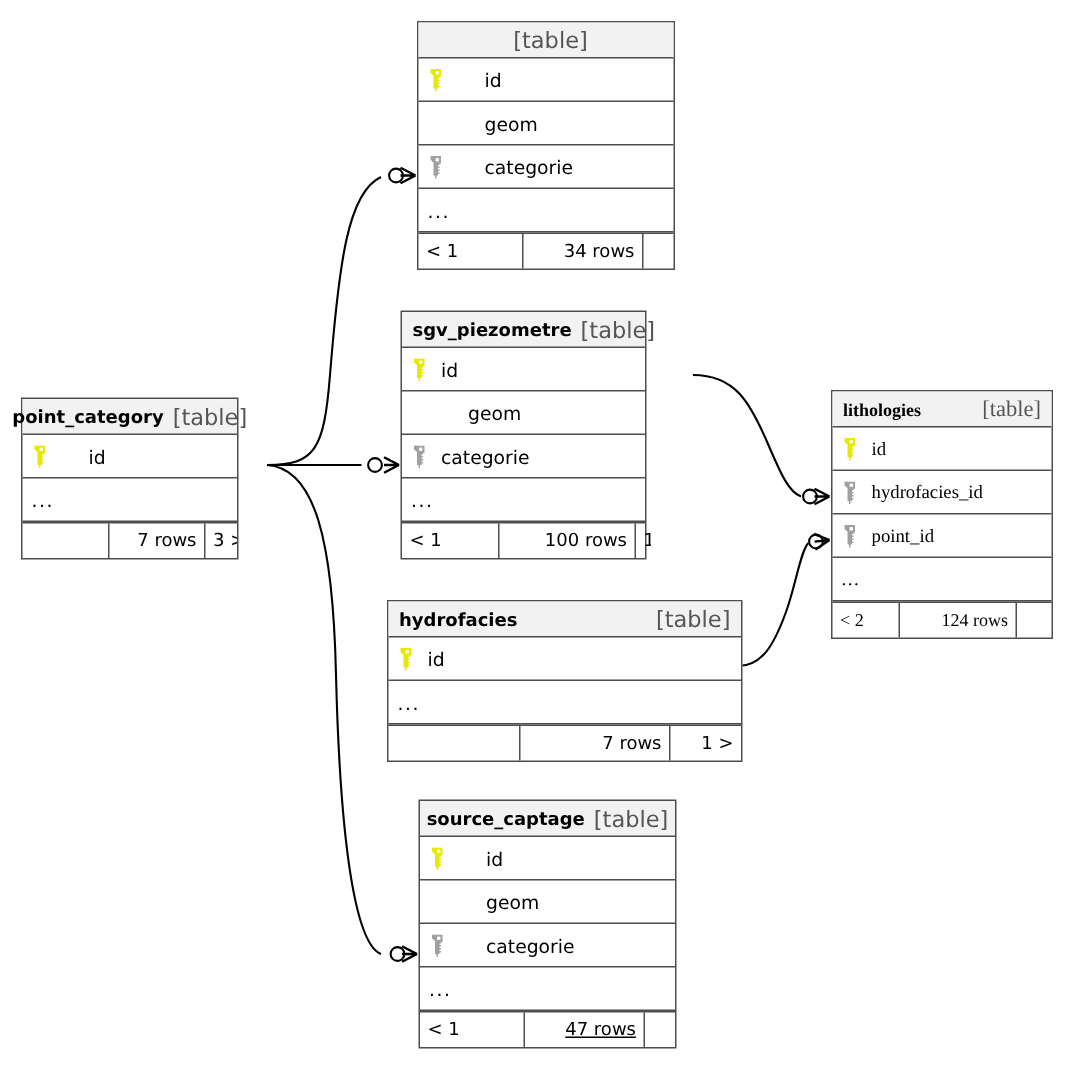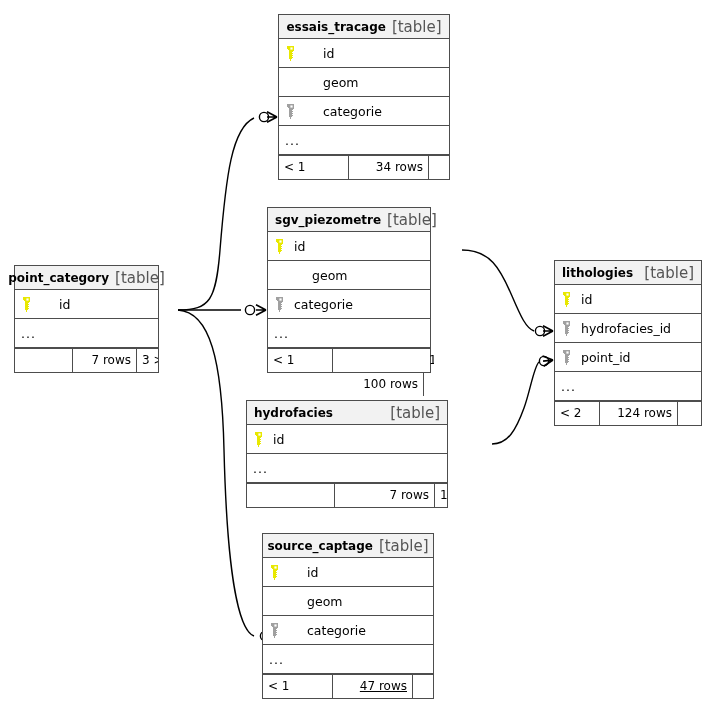--- a/index.html
+++ b/index.html
@@ -140,21 +140,20 @@
       <g>
         <path d="M 492,444 C 508,444 516,430 524,408 C 530,392 534,366 539,362" fill="none" stroke="#000000" stroke-width="1.4"></path>
         <circle cx="544" cy="361" r="4.6" fill="#ffffff" stroke="#000000" stroke-width="1.4"></circle>
         <path d="M 553,360 L 543.635406588853,366.2725106810513 M 553,360 L 542.4869187176747,355.93611984044566 M 553,360 L 543.0611626532639,361.1043152607485" fill="none" stroke="#000000" stroke-width="1.6"></path>
       </g>
     </svg>
 
   <div id="tables-layer">
       <div class="table-box" style="left: 278px; top: 14px; width: 172px;">
         <div class="tbl-header">
-          <span class="tbl-name">essais_tracage</span>
           <span class="tbl-kind">[table]</span>
         </div>
         <div class="row indent">
           <span class="keyslot">
             <svg class="keyicon" width="11" height="16" viewBox="0 0 11 16">
               <path d="M3 0 h5 v5 h-1 v1 h-1 v1 h1 v1 h-1 v1 h1 v1 h-1 v1 h1 v1 h-1 v1 h-1 v2 h-1 v-2 h-1 v-9 h-1 v-1 h-1 v-3 h1 v-1 z" fill="#e8e800"></path>
               <rect x="4.4" y="1.4" width="2.2" height="2.2" fill="#ffffff"></rect>
             </svg>
           </span>
           <span class="colname">id</span>
@@ -206,21 +205,21 @@
               <rect x="4.4" y="1.4" width="2.2" height="2.2" fill="#ffffff"></rect>
             </svg>
           </span>
           <span class="colname">categorie</span>
         </div>
         <div class="row dots">
           <span class="colname">...</span>
         </div>
         <div class="footer">
           <div class="fcell fprev" style="width: 65px; flex: 0 0 65px;">&lt; 1</div>
-          <div class="fcell frows" style="width: 91px; flex: 0 0 91px; margin-top: 24px;">100 rows</div>
+          <div class="fcell frows" style="width: 91px; flex: 0 0 91px;">100 rows</div>
           <div class="fcell fnext" style="flex: 1 1 auto;">1 &gt;</div>
         </div>
       </div>
       <div class="table-box" style="left: 14px; top: 265px; width: 145px;">
         <div class="tbl-header">
           <span class="tbl-name">point_category</span>
           <span class="tbl-kind">[table]</span>
         </div>
         <div class="row indent">
           <span class="keyslot">
@@ -233,21 +232,21 @@
         </div>
         <div class="row dots">
           <span class="colname">...</span>
         </div>
         <div class="footer">
           <div class="fcell fprev" style="width: 58px; flex: 0 0 58px;"></div>
           <div class="fcell frows" style="width: 64px; flex: 0 0 64px;">7 rows</div>
           <div class="fcell fnext" style="flex: 1 1 auto;">3 &gt;</div>
         </div>
       </div>
-      <div class="table-box" style="left: 554px; top: 260px; width: 148px;">
+      <div class="table-box" style="left: 554px; top: 260px; width: 148px; font-family: Liberation Serif, serif;">
         <div class="tbl-header hdr-spread">
           <span class="tbl-name">lithologies</span>
           <span class="tbl-kind">[table]</span>
         </div>
         <div class="row">
           <span class="keyslot">
             <svg class="keyicon" width="11" height="16" viewBox="0 0 11 16">
               <path d="M3 0 h5 v5 h-1 v1 h-1 v1 h1 v1 h-1 v1 h1 v1 h-1 v1 h1 v1 h-1 v1 h-1 v2 h-1 v-2 h-1 v-9 h-1 v-1 h-1 v-3 h1 v-1 z" fill="#e8e800"></path>
               <rect x="4.4" y="1.4" width="2.2" height="2.2" fill="#ffffff"></rect>
             </svg>
@@ -274,21 +273,21 @@
         </div>
         <div class="row dots">
           <span class="colname">...</span>
         </div>
         <div class="footer">
           <div class="fcell fprev" style="width: 45px; flex: 0 0 45px;">&lt; 2</div>
           <div class="fcell frows" style="width: 78px; flex: 0 0 78px;">124 rows</div>
           <div class="fcell fnext" style="flex: 1 1 auto;"></div>
         </div>
       </div>
-      <div class="table-box" style="left: 246px; top: 400px; width: 202px;">
+      <div class="table-box" style="left: 258px; top: 400px; width: 237px;">
         <div class="tbl-header hdr-spread">
           <span class="tbl-name">hydrofacies</span>
           <span class="tbl-kind">[table]</span>
         </div>
         <div class="row">
           <span class="keyslot">
             <svg class="keyicon" width="11" height="16" viewBox="0 0 11 16">
               <path d="M3 0 h5 v5 h-1 v1 h-1 v1 h1 v1 h-1 v1 h1 v1 h-1 v1 h1 v1 h-1 v1 h-1 v2 h-1 v-2 h-1 v-9 h-1 v-1 h-1 v-3 h1 v-1 z" fill="#e8e800"></path>
               <rect x="4.4" y="1.4" width="2.2" height="2.2" fill="#ffffff"></rect>
             </svg>
@@ -297,21 +296,21 @@
         </div>
         <div class="row dots">
           <span class="colname">...</span>
         </div>
         <div class="footer">
           <div class="fcell fprev" style="width: 88px; flex: 0 0 88px;"></div>
           <div class="fcell frows" style="width: 100px; flex: 0 0 100px;">7 rows</div>
           <div class="fcell fnext" style="flex: 1 1 auto;">1 &gt;</div>
         </div>
       </div>
-      <div class="table-box" style="left: 262px; top: 533px; width: 172px;">
+      <div class="table-box" style="left: 279px; top: 533px; width: 172px;">
         <div class="tbl-header">
           <span class="tbl-name">source_captage</span>
           <span class="tbl-kind">[table]</span>
         </div>
         <div class="row indent">
           <span class="keyslot">
             <svg class="keyicon" width="11" height="16" viewBox="0 0 11 16">
               <path d="M3 0 h5 v5 h-1 v1 h-1 v1 h1 v1 h-1 v1 h1 v1 h-1 v1 h1 v1 h-1 v1 h-1 v2 h-1 v-2 h-1 v-9 h-1 v-1 h-1 v-3 h1 v-1 z" fill="#e8e800"></path>
               <rect x="4.4" y="1.4" width="2.2" height="2.2" fill="#ffffff"></rect>
             </svg>

